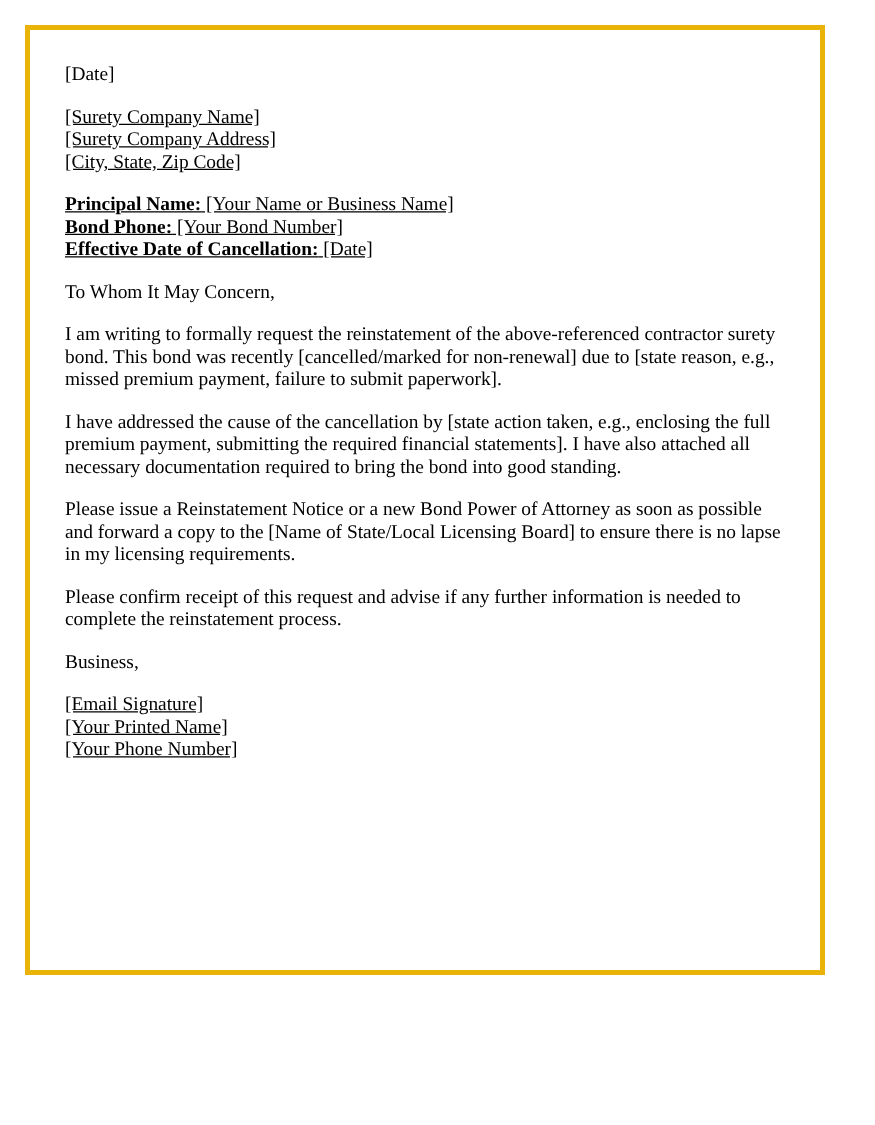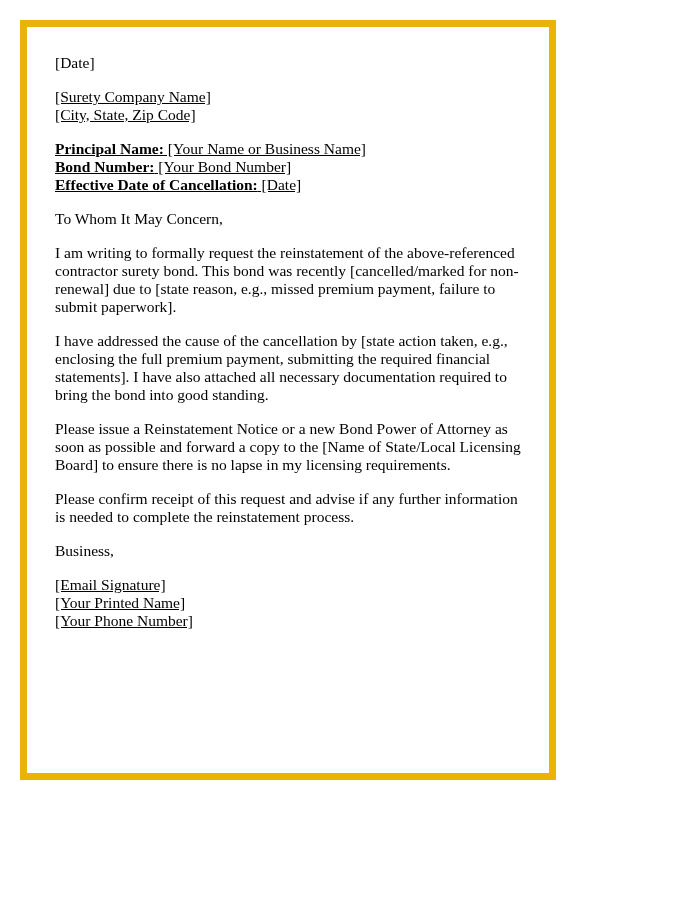--- a/index.html
+++ b/index.html
@@ -1,43 +1,44 @@
 <!DOCTYPE html>
 <html><head>
 <meta charset="utf-8">
 <style>
   html, body { margin: 0; padding: 0; background: #ffffff; }
   body { width: 700px; height: 900px; position: relative; overflow: hidden; }
   .page {
     position: absolute; left: 20px; top: 20px;
-    width: 536px; height: 760px;
-    border: 7px solid #eab308;
+    width: 640px; height: 760px;
+    border: 4px solid #eab308;
     box-sizing: border-box;
     padding: 27px 28px 0 28px;
     font-family: "Liberation Serif", serif;
     font-size: 15.5px; line-height: 18px; color: #000;
   }
   p { margin: 0 0 16px 0; }
   .line { display: block; text-decoration: underline; }
   b { font-weight: bold; }
 </style>
 </head>
 <body>
 
 <div class="page">
   <p>[Date]</p>
 
   <p>
     <span class="line">[Surety Company Name]</span>
+    <span class="line">[Surety Company Address]</span>
     <span class="line">[City, State, Zip Code]</span>
   </p>
 
   <p>
     <span class="line"><b>Principal Name:</b><span> [Your Name or Business Name]</span></span>
-    <span class="line"><b>Bond Number:</b><span> [Your Bond Number]</span></span>
+    <span class="line"><b>Bond Phone:</b><span> [Your Bond Number]</span></span>
     <span class="line"><b>Effective Date of Cancellation:</b><span> [Date]</span></span>
   </p>
 
   <p>To Whom It May Concern,</p>
 
   <p>I am writing to formally request the reinstatement of the above-referenced contractor surety bond. This bond was recently [cancelled/marked for non-renewal] due to [state reason, e.g., missed premium payment, failure to submit paperwork].</p>
   <p>I have addressed the cause of the cancellation by [state action taken, e.g., enclosing the full premium payment, submitting the required financial statements]. I have also attached all necessary documentation required to bring the bond into good standing.</p>
   <p>Please issue a Reinstatement Notice or a new Bond Power of Attorney as soon as possible and forward a copy to the [Name of State/Local Licensing Board] to ensure there is no lapse in my licensing requirements.</p>
   <p>Please confirm receipt of this request and advise if any further information is needed to complete the reinstatement process.</p>
 

